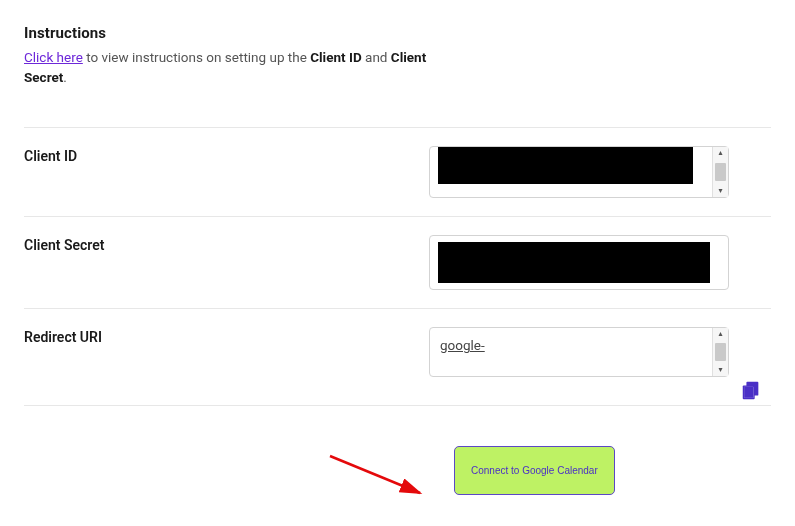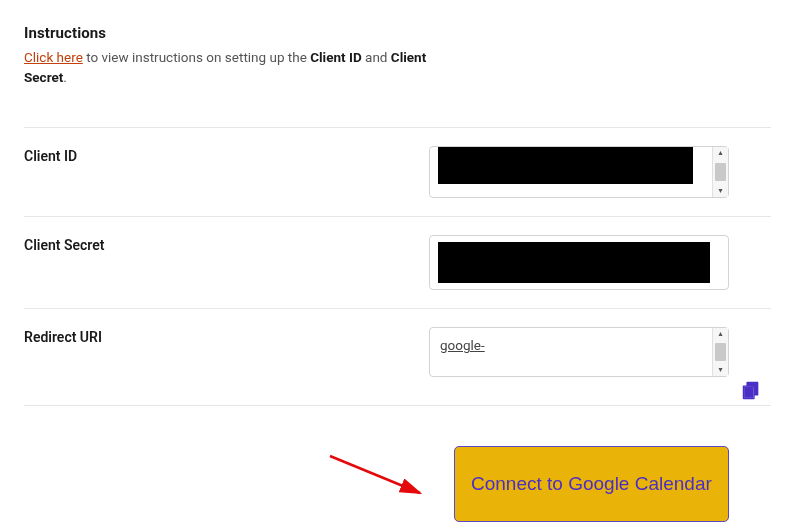--- a/index.html
+++ b/index.html
@@ -20,21 +20,21 @@
     color: #1a1a1a;
     letter-spacing: 0.1px;
   }
   .desc {
     font-size: 13.5px;
     color: #555;
     line-height: 1.45;
     max-width: 420px;
   }
   .desc a {
-    color: #c2410c;
+    color: #6d28d9;
   }
   .desc b { color: #1a1a1a; font-weight: 700; }
 
   .row {
     border-top: 1px solid #e7e7e7;
     padding: 18px 0 18px 0;
     display: flex;
     align-items: flex-start;
     margin-top: 0;
   }
@@ -100,23 +100,23 @@
 
   .button-row{
     border-top:1px solid #e7e7e7;
     padding-top:40px;
     display:flex;
   }
   .connect-btn{
     margin-left:430px;
     border:1.5px solid #5b48c5;
     color:#4a2fc6;
-    background:#eab308;
-    padding:26px 16px;
-    font-size:19px;
+    background:#bef264;
+    padding:18px 16px;
+    font-size:10px;
     border-radius:5px;
     cursor:pointer;
     font-weight:500;
   }
 
   .arrow-svg{
     position:absolute;
     left:325px; top:448px;
     pointer-events:none;
   }

